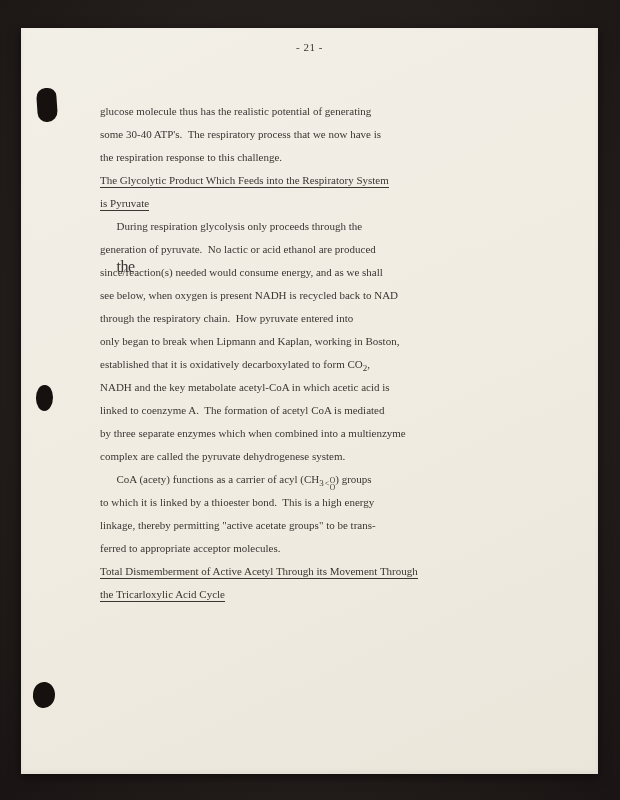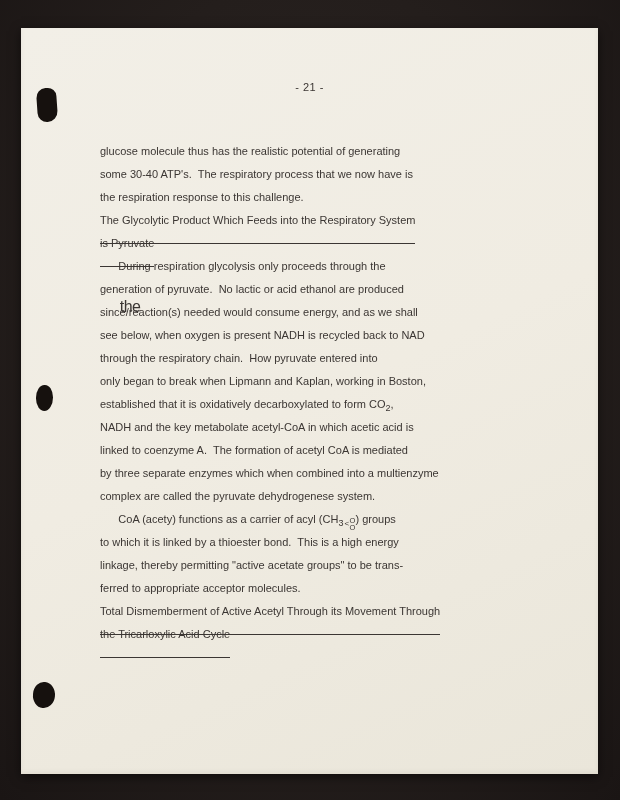--- a/index.html
+++ b/index.html
@@ -25,23 +25,22 @@
   }
   .hole {
     position: absolute;
     background: var(--hole, #16110e);
   }
   .hole-top  { left: 16px; top: 60px;  width: 20px; height: 34px; border-radius: 10px 9px 11px 10px; transform: rotate(-4deg); }
   .hole-mid  { left: 15px; top: 357px; width: 17px; height: 26px; border-radius: 50% 48% 52% 50%; }
   .hole-bot  { left: 12px; top: 654px; width: 22px; height: 26px; border-radius: 48% 52% 50% 50%; transform: rotate(6deg); }
 
   .typewriter {
-    font-family: Liberation Sans, sans-serif;
+    font-family: Liberation Serif, serif;
     color: var(--ink, #3b3633);
-    margin-top: 40px;
   }
   .page-number {
     position: absolute;
     left: 0;
     right: 0;
     top: 13px;
     text-align: center;
     font-size: 11px;
     letter-spacing: 0.5px;
     white-space: pre;
@@ -53,21 +52,21 @@
     width: 460px;
   }
   .line {
     white-space: pre;
     font-size: 11px;
     line-height: 23px;
     height: 23px;
   }
   .heading .line-inner {
     border-bottom: 1px solid var(--ink, #3b3633);
-    padding-bottom: 17px;
+    padding-bottom: 1px;
   }
   .sub {
     font-size: 9px;
     vertical-align: -3px;
   }
   .ins {
     position: relative;
   }
   .ins-above {
     position: absolute;

